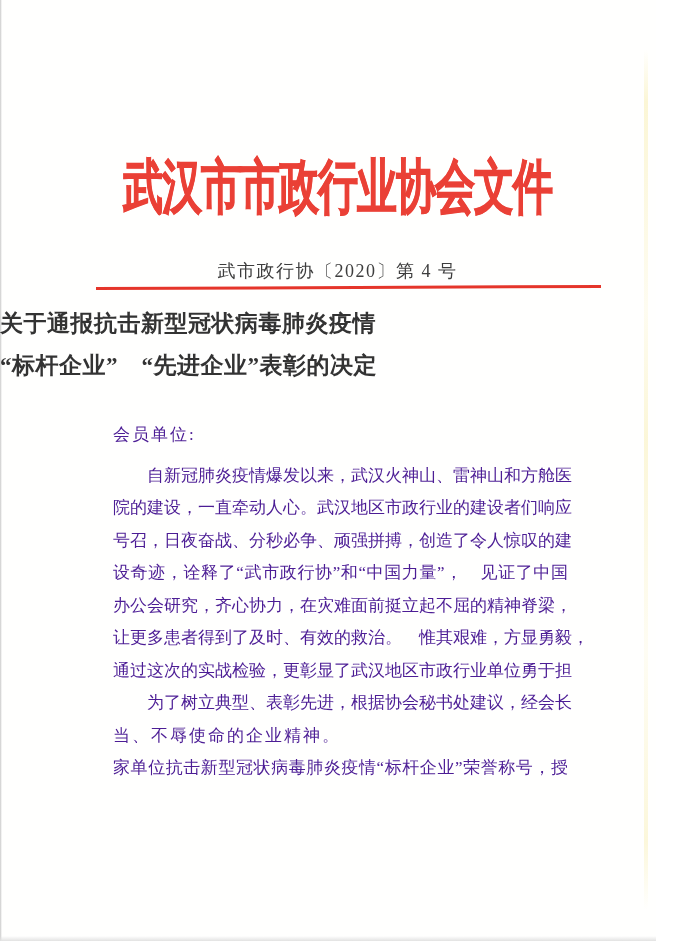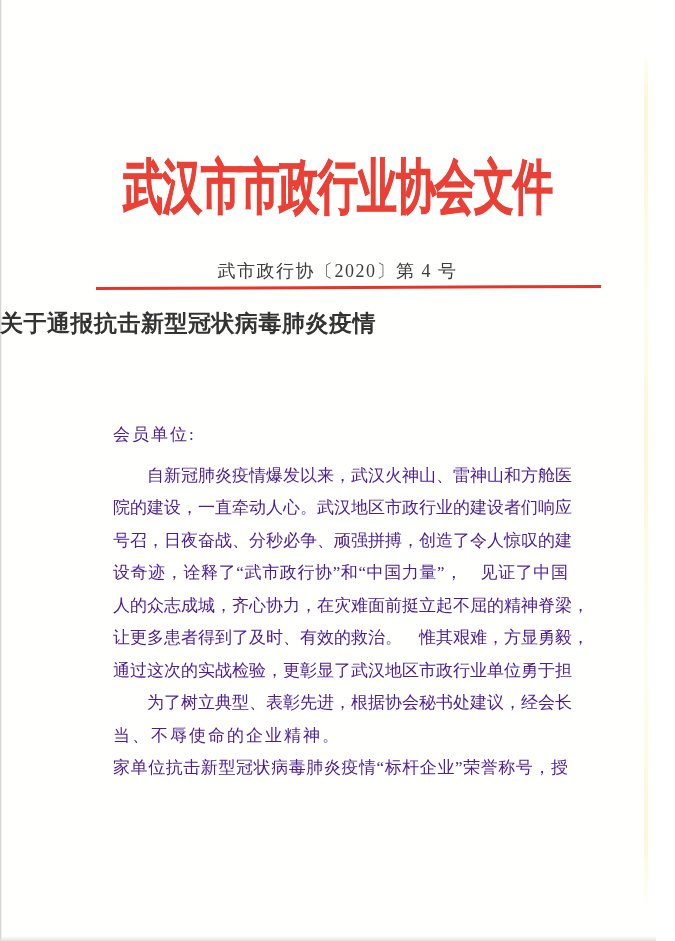--- a/index.html
+++ b/index.html
@@ -135,30 +135,31 @@
   <div class="edge-bottom"></div>
 
   <h1 class="org-title">武汉市市政行业协会文件</h1>
 
   <div class="doc-number">武市政行协〔2020〕第 4 号</div>
 
   <div class="red-line"></div>
 
   <div class="doc-title">
     <div class="doc-title-line">关于通报抗击新型冠状病毒肺炎疫情</div>
+    <div class="doc-title-line">“标杆企业”　“先进企业”表彰的决定</div>
   </div>
 
   <div class="content">
     <div class="salutation">会员单位:</div>
 
     <div class="line indent">自新冠肺炎疫情爆发以来，武汉火神山、雷神山和方舱医</div>
     <div class="line">院的建设，一直牵动人心。武汉地区市政行业的建设者们响应</div>
     <div class="line">号召，日夜奋战、分秒必争、顽强拼搏，创造了令人惊叹的建</div>
     <div class="line">设奇迹，诠释了“武市政行协”和“中国力量”，　见证了中国</div>
-    <div class="line">人的众志成城，齐心协力，在灾难面前挺立起不屈的精神脊梁，</div>
+    <div class="line">办公会研究，齐心协力，在灾难面前挺立起不屈的精神脊梁，</div>
     <div class="line">让更多患者得到了及时、有效的救治。　惟其艰难，方显勇毅，</div>
     <div class="line">通过这次的实战检验，更彰显了武汉地区市政行业单位勇于担</div>
     <div class="line indent">为了树立典型、表彰先进，根据协会秘书处建议，经会长</div>
     <div class="line short">当、不辱使命的企业精神。</div>
     <div class="line">家单位抗击新型冠状病毒肺炎疫情“标杆企业”荣誉称号，授</div>
   </div>
 
 </div>
 
 </body></html>

